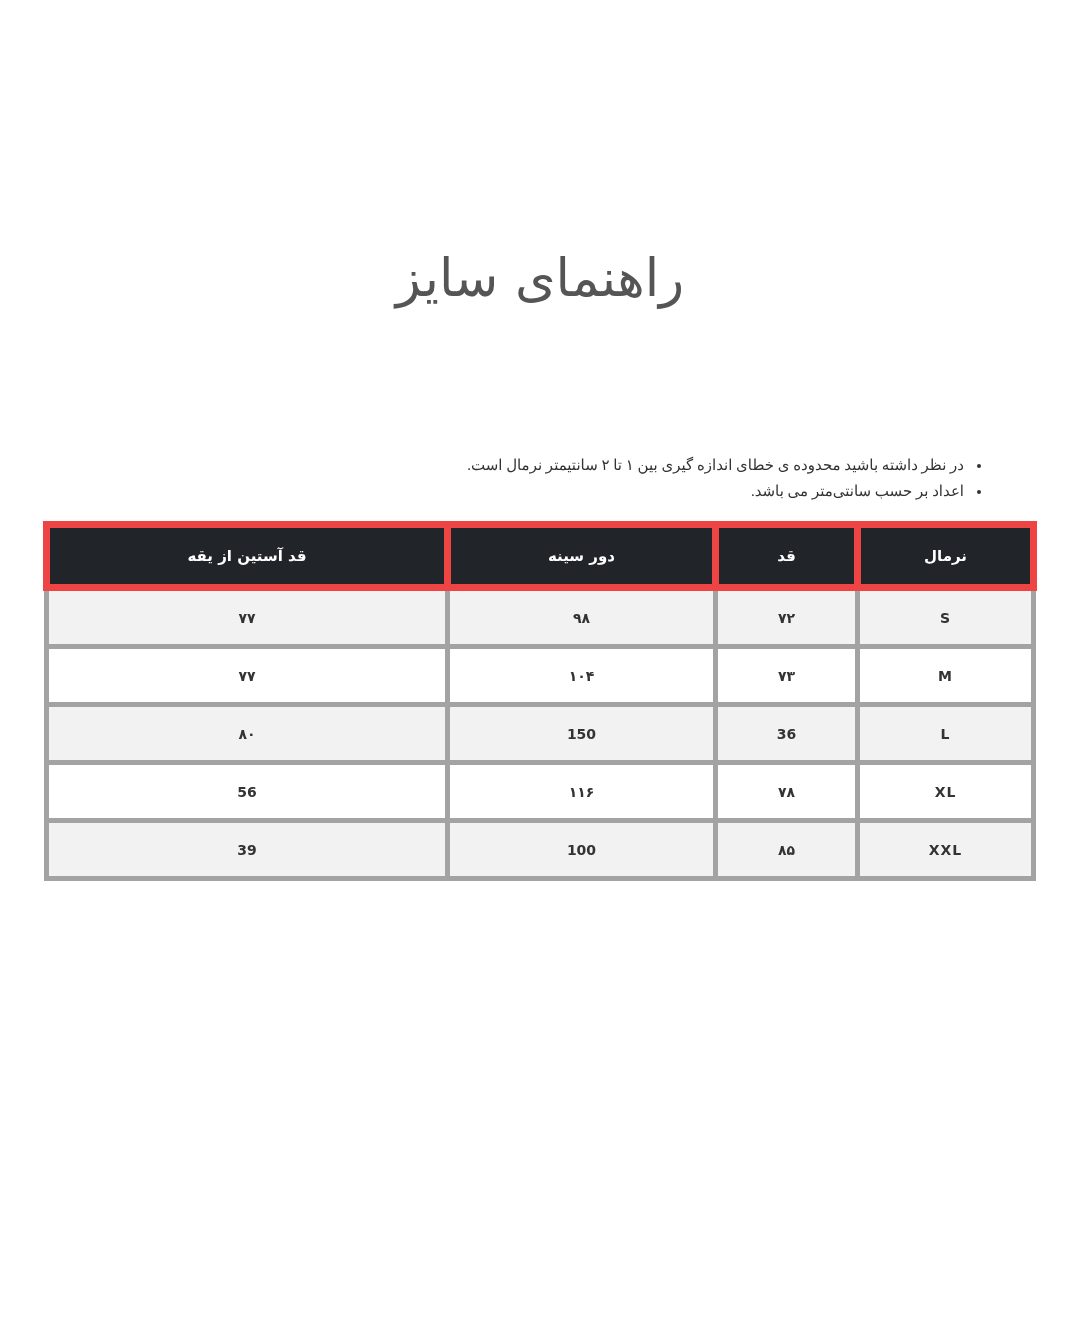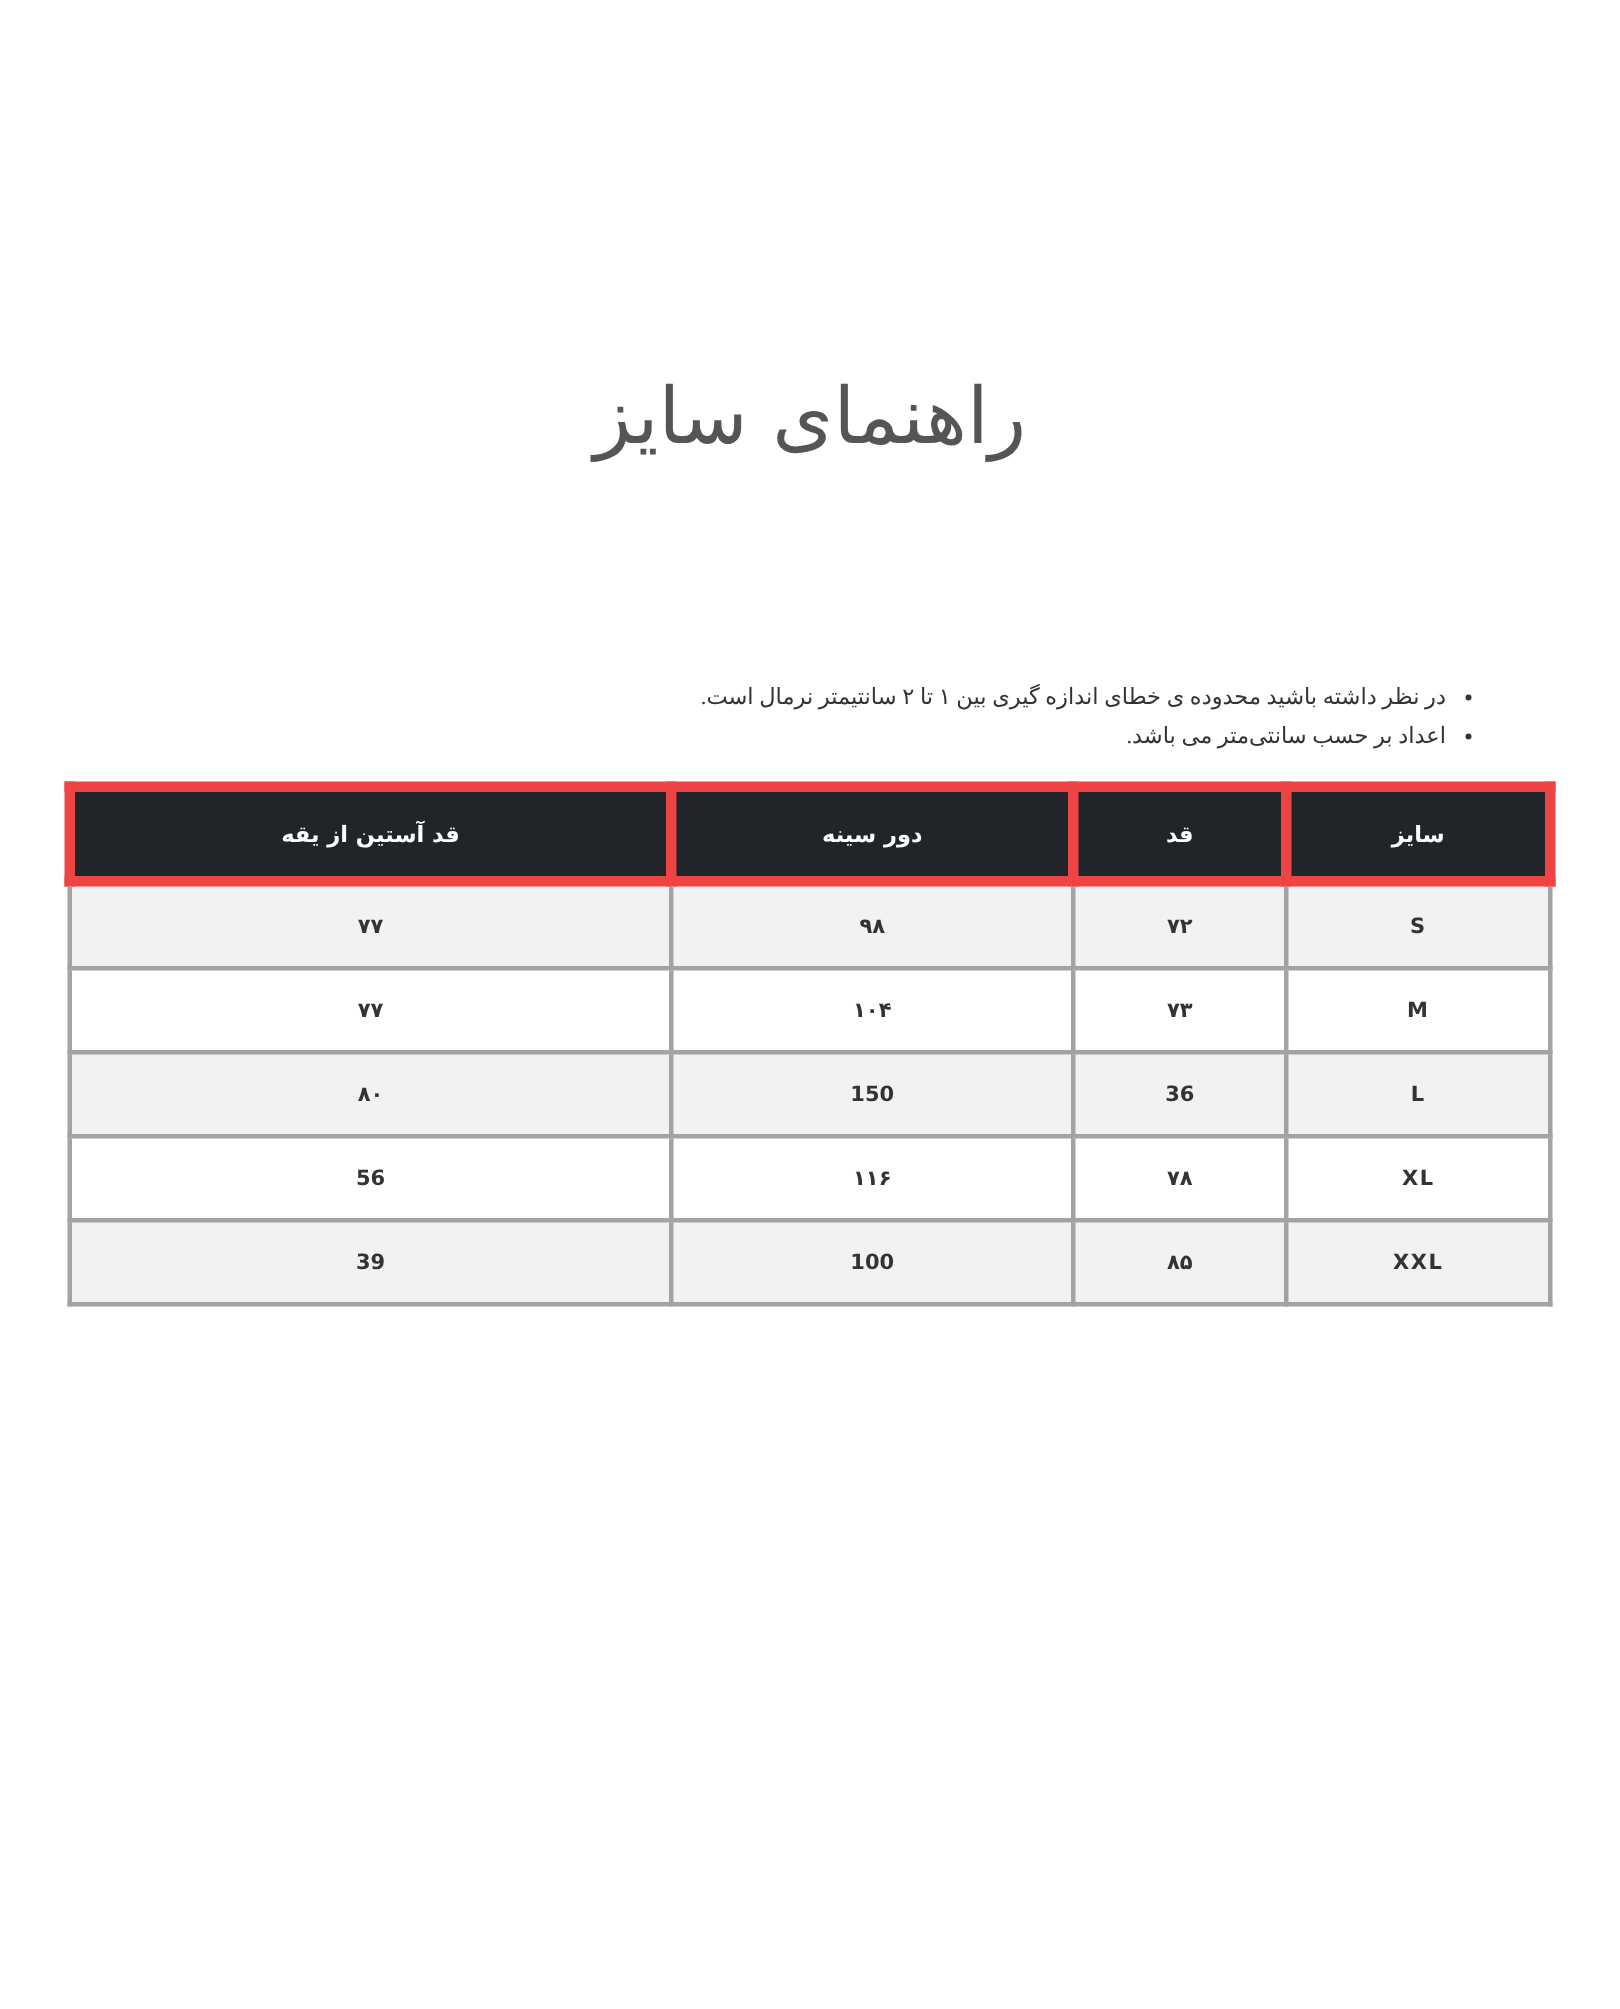--- a/index.html
+++ b/index.html
@@ -56,21 +56,21 @@
     .size-table th {
       background: #212529;
       color: #ffffff;
       font-weight: bold;
       height: 54px;
       border: 7px solid #ef4444;
       font-size: 15px;
     }
     .size-table td {
       height: 51px;
-      border: 3px solid #a3a3a3;
+      border: 5px solid #a3a3a3;
       font-weight: bold;
       color: #333333;
     }
     .size-table tr.odd td { background: #f2f2f2; }
     .size-table tr.even td { background: #ffffff; }
     .col-size { width: 176px; }
     .col-height { width: 142px; }
     .col-chest { width: 268px; }
     .col-sleeve { width: 401px; }
     .size-table td.latin { direction: ltr; letter-spacing: 1px; }
@@ -88,21 +88,21 @@
 
   <table class="size-table">
     <colgroup>
       <col class="col-size">
       <col class="col-height">
       <col class="col-chest">
       <col class="col-sleeve">
     </colgroup>
     <thead>
       <tr>
-        <th>سایز</th>
+        <th>نرمال</th>
         <th>قد</th>
         <th>دور سینه</th>
         <th>قد آستین از یقه</th>
       </tr>
     </thead>
     <tbody>
       <tr class="odd">
         <td class="latin">S</td>
         <td>۷۲</td>
         <td>۹۸</td>

